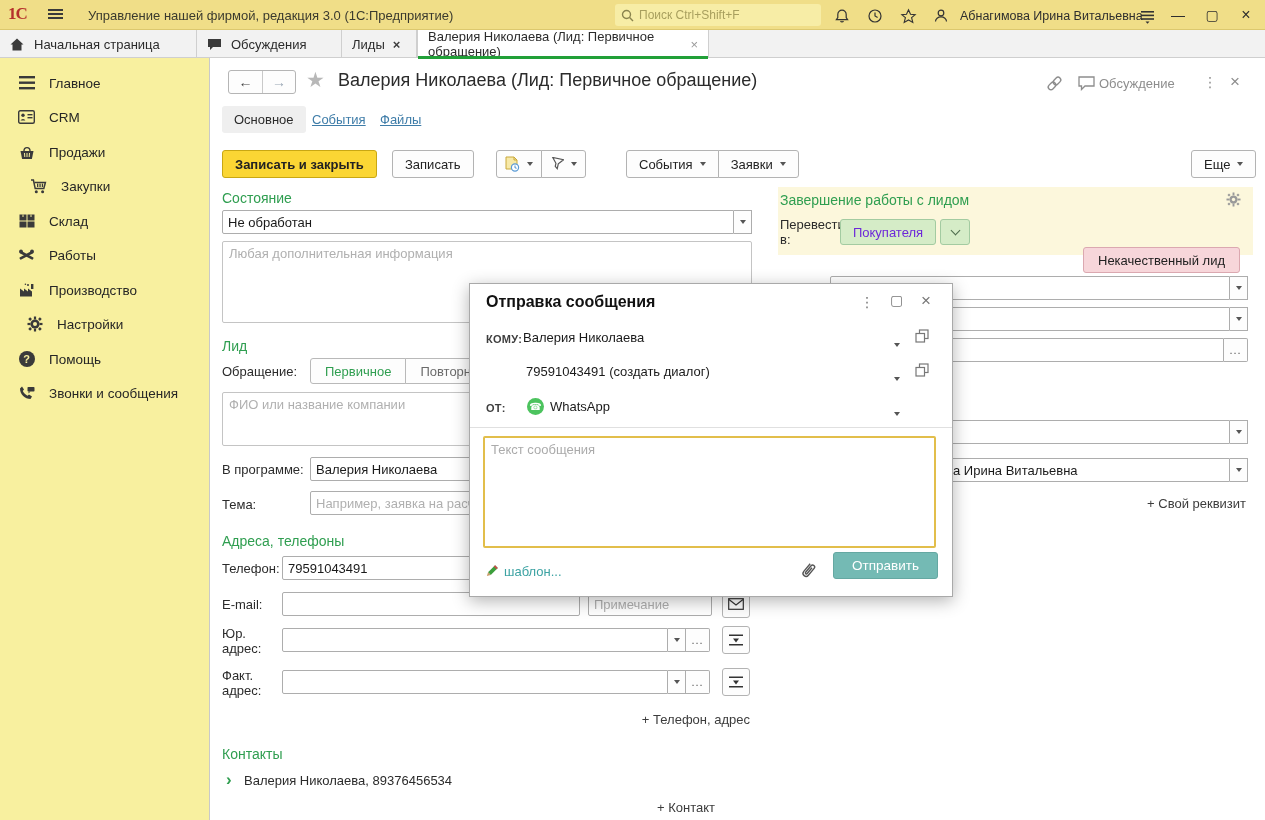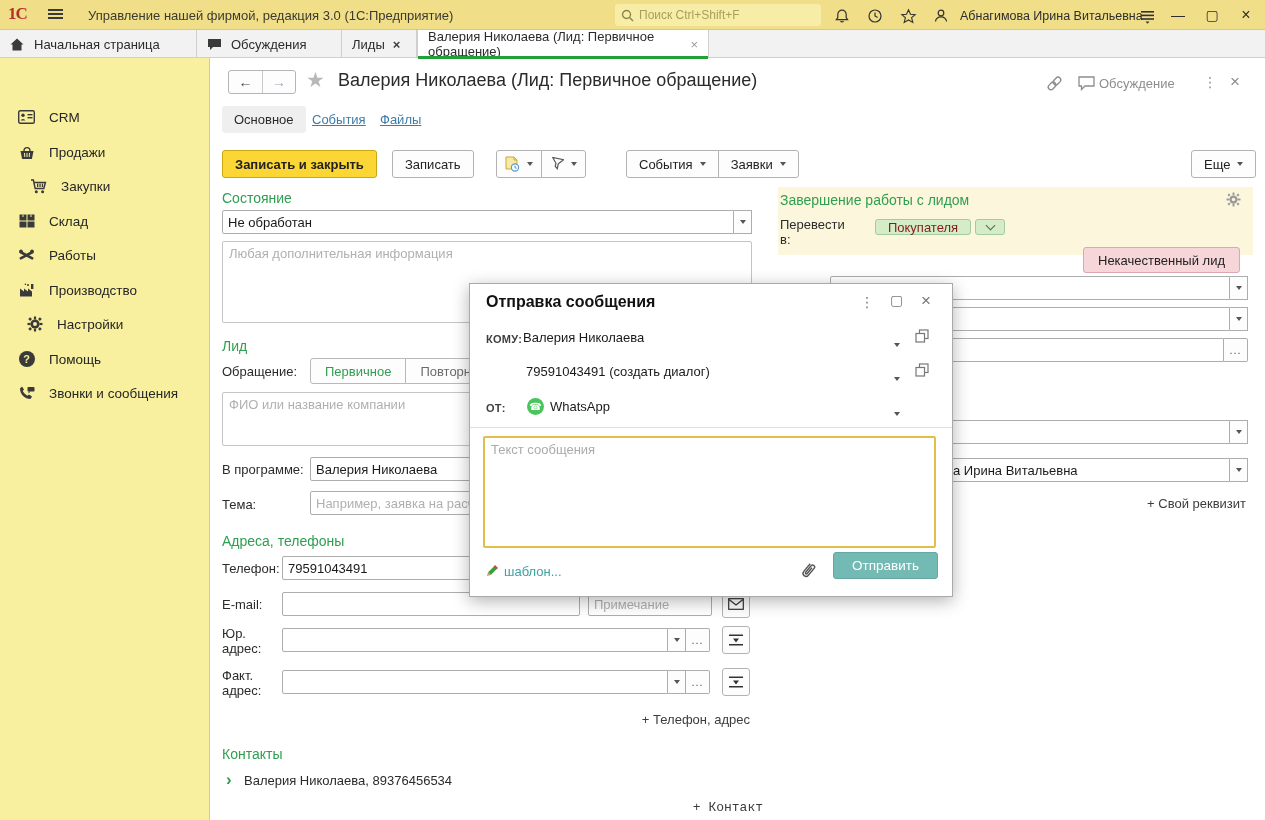--- a/index.html
+++ b/index.html
@@ -69,21 +69,21 @@
   .sqbtn { width:28px; height:28px; background:#FDFDFD; border:1px solid #B3B3B3; border-radius:3px; display:flex; align-items:center; justify-content:center; }
   .addlink { font-size:13px; color:#3c3c3c; text-align:right; }
 
   
   .tglbtn { height:26px; border:1px solid #B9B9B9; background:#FDFDFD; display:inline-flex; align-items:center; padding:0 14px; font-size:13px; }
   .tglbtn.on { color:#2F9E50; border-radius:3px 0 0 3px; }
   .tglbtn.off { color:#6b6b6b; margin-left:-1px; border-radius:0 3px 3px 0; }
 
   
   .panel { left:778px; top:187px; width:475px; height:68px; background:#FCF7DC; }
-  .gbtn { height:16px; background:#D5ECC7; border:1px solid #A3CBA1; border-radius:3px; display:inline-flex; align-items:center; justify-content:center; font-size:13px; color:#7f1d1d;margin-left:35px; }
+  .gbtn { height:26px; background:#D5ECC7; border:1px solid #A3CBA1; border-radius:3px; display:inline-flex; align-items:center; justify-content:center; font-size:13px; color:#6d28d9; }
   .pinkbtn { height:26px; background:#F7D6DA; border:1px solid #DBA8B0; border-radius:3px; display:inline-flex; align-items:center; justify-content:center; font-size:13px; color:#222; }
   .chev { width:7px; height:7px; border-right:1.6px solid #4c6b4c; border-bottom:1.6px solid #4c6b4c; transform:rotate(45deg); margin-top:-3px; }
 
   
   .modal { left:469px; top:283px; width:484px; height:314px; background:#fff; border:1px solid #A9A9A9; box-shadow:0 4px 16px rgba(0,0,0,0.3); z-index:100; }
   .mtitle { left:16px; top:9px; font-size:16px; font-weight:bold; color:#111; }
   .mico { color:#777; }
   .mlbl { font-size:11px; font-weight:bold; color:#3e3e3e; letter-spacing:0.3px; }
   .mval { font-size:13px; color:#1a1a1a; }
   .mdivider { left:0; top:143px; width:482px; border-top:1px solid #E0E0E0; }
@@ -176,20 +176,30 @@
       <span>Лиды</span>
       <span class="tabx">×</span>
     </div>
     <div class="wtab active" style="left:417px; width:292px;">
       <span>Валерия Николаева (Лид: Первичное обращение)</span>
       <span class="tabx gray">×</span>
     </div>
   </div>
 
   <div class="abs sidebar">
+    <div class="sbitem" style="top:11px;">
+      <span class="ic i">
+          <svg width="16" height="14" viewBox="0 0 16 14">
+            <rect y="0" width="16" height="2.4" fill="#3a3a3a"></rect>
+            <rect y="5.5" width="16" height="2.4" fill="#3a3a3a"></rect>
+            <rect y="11" width="16" height="2.4" fill="#3a3a3a"></rect>
+          </svg>
+        </span>
+      <span class="lb">Главное</span>
+    </div>
     <div class="sbitem" style="top:45px;">
       <span class="ic i">
           <svg width="17" height="14" viewBox="0 0 17 14">
             <rect x="0.7" y="0.7" width="15.6" height="12.6" rx="1.5" fill="none" stroke="#3a3a3a" stroke-width="1.4"></rect>
             <circle cx="5" cy="5.2" r="1.7" fill="#3a3a3a"></circle>
             <path d="M2.6 10.5 a2.5 2.2 0 0 1 4.8 0" fill="#3a3a3a"></path>
             <rect x="9.5" y="4" width="5" height="1.4" fill="#3a3a3a"></rect>
             <rect x="9.5" y="7" width="5" height="1.4" fill="#3a3a3a"></rect>
           </svg>
         </span>
@@ -455,21 +465,21 @@
           <rect x="0" y="11" width="14" height="1.5" fill="#333"></rect>
         </svg>
       </span>
   </span>
 
   <span class="abs addlink" style="left:560px; top:712px; width:190px;">+ Телефон, адрес</span>
 
   <span class="abs grn" style="left:222px; top:746px;">Контакты</span>
   <span class="abs contactchev" style="left:226px; top:770px;">›</span>
   <span class="abs lbl" style="left:244px; top:773px;">Валерия Николаева, 89376456534</span>
-  <span class="abs addlink" style="left:613px; top:800px; width:150px;font-family:Liberation Mono, monospace;">+ Контакт</span>
+  <span class="abs addlink" style="left:565px; top:800px; width:150px;">+ Контакт</span>
 
   <div class="abs panel">
     <span class="abs grn" style="left:2px; top:5px;">Завершение работы с лидом</span>
     <span class="abs i" style="left:448px; top:5px;">
       <svg width="15" height="15" viewBox="0 0 16 16">
           <g fill="#9a9a9a">
             <circle cx="8" cy="8" r="4.4"></circle>
             <rect x="7" y="0.5" width="2" height="3"></rect>
             <rect x="7" y="12.5" width="2" height="3"></rect>
             <rect x="0.5" y="7" width="3" height="2"></rect>

